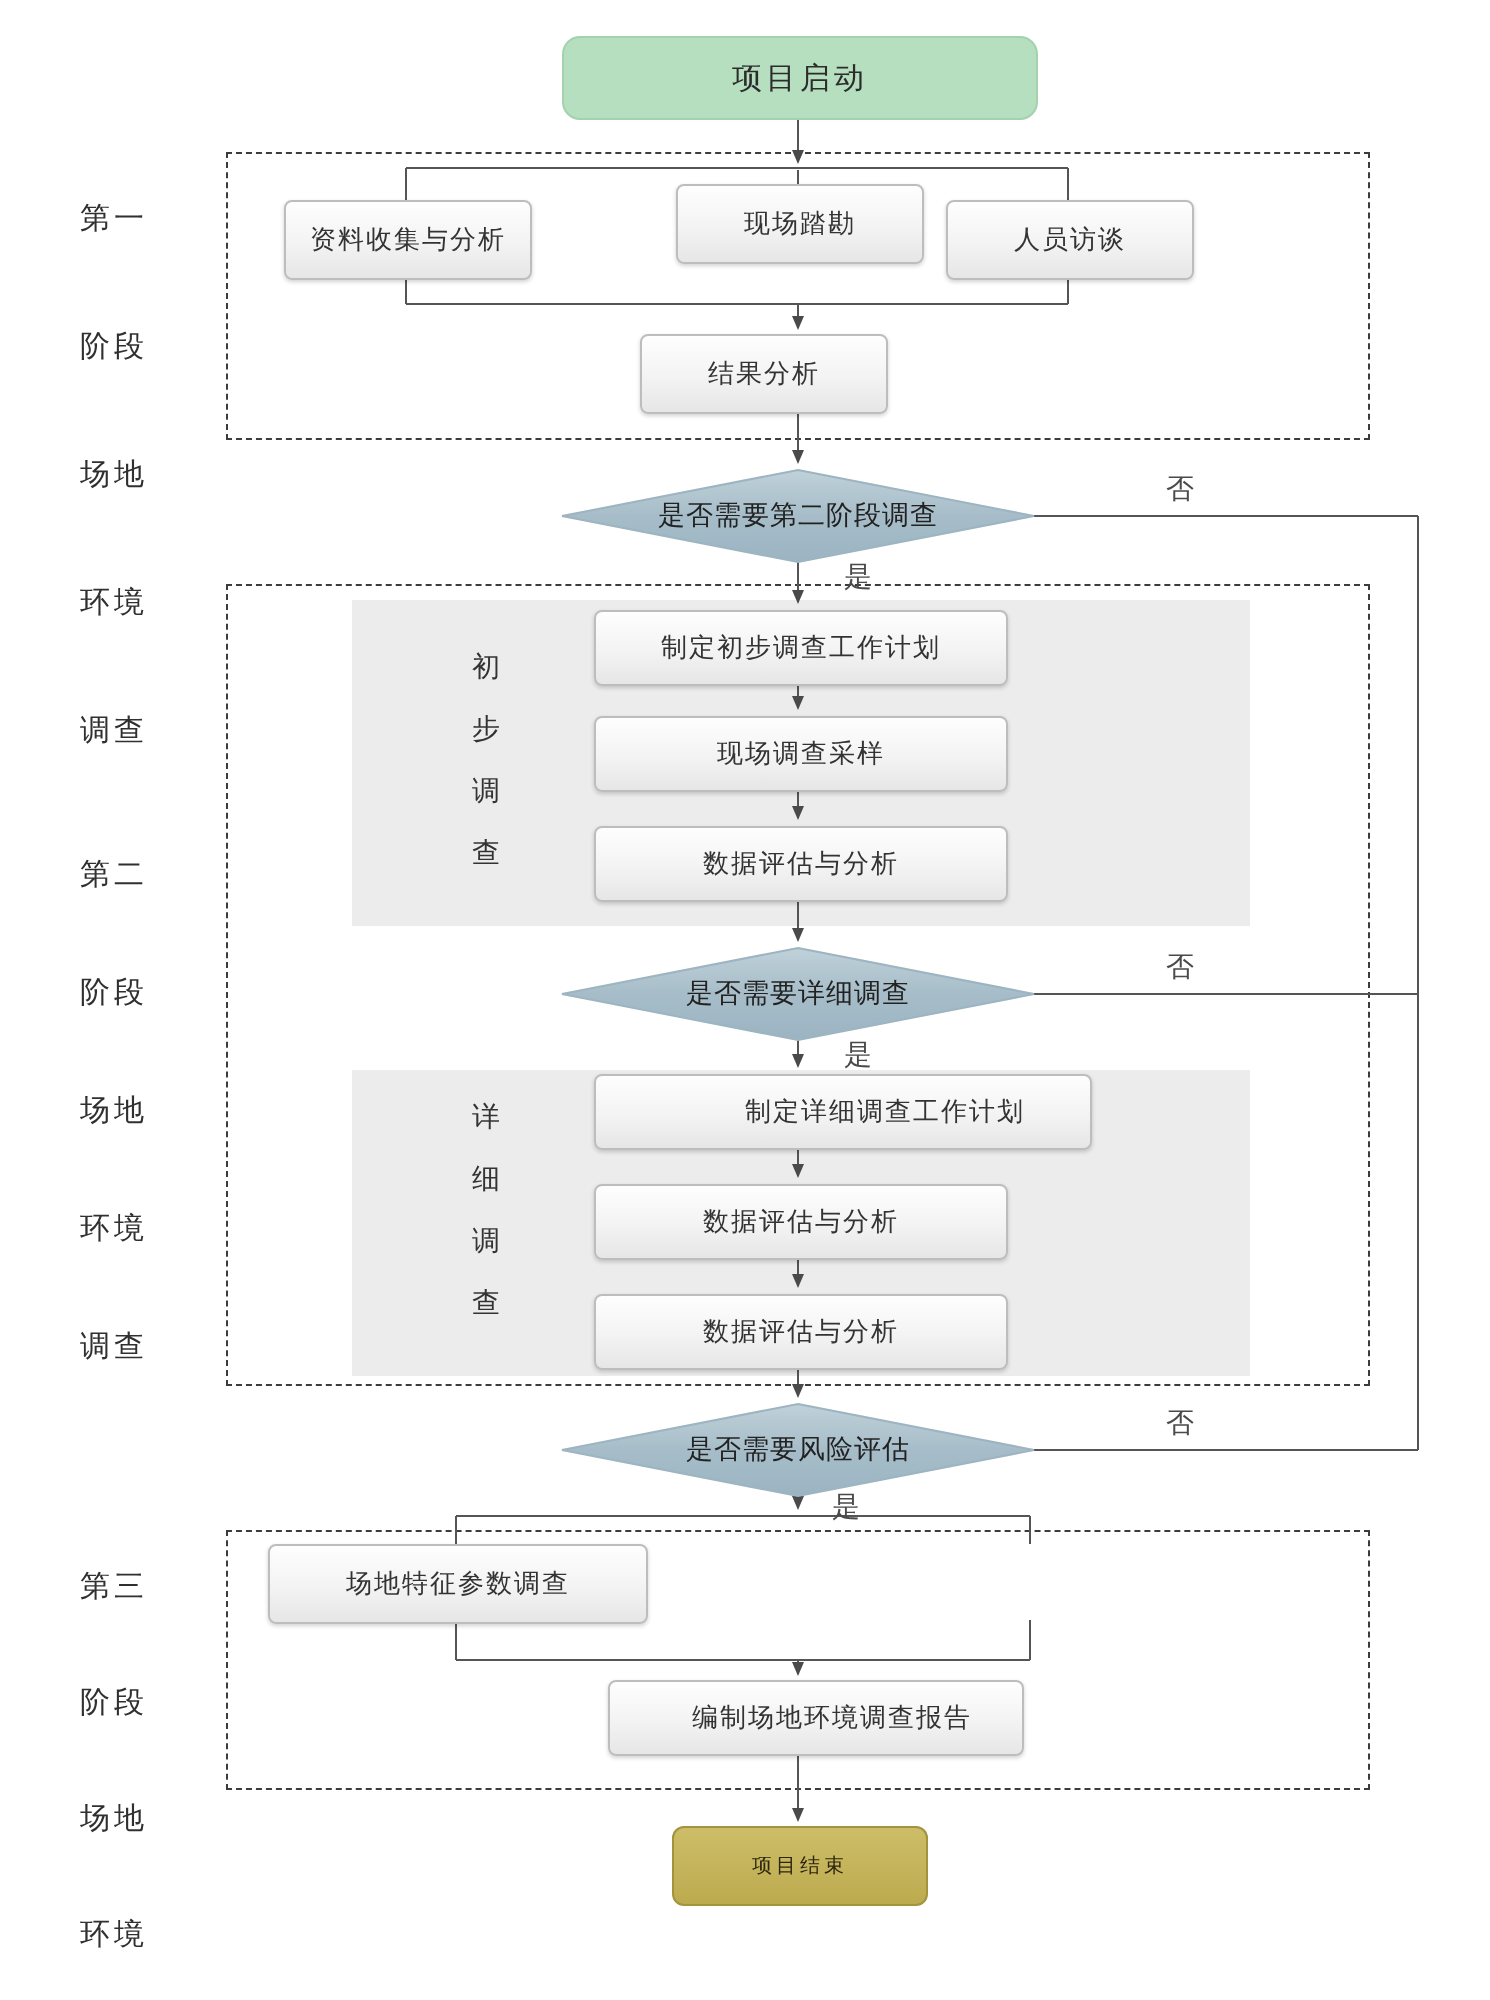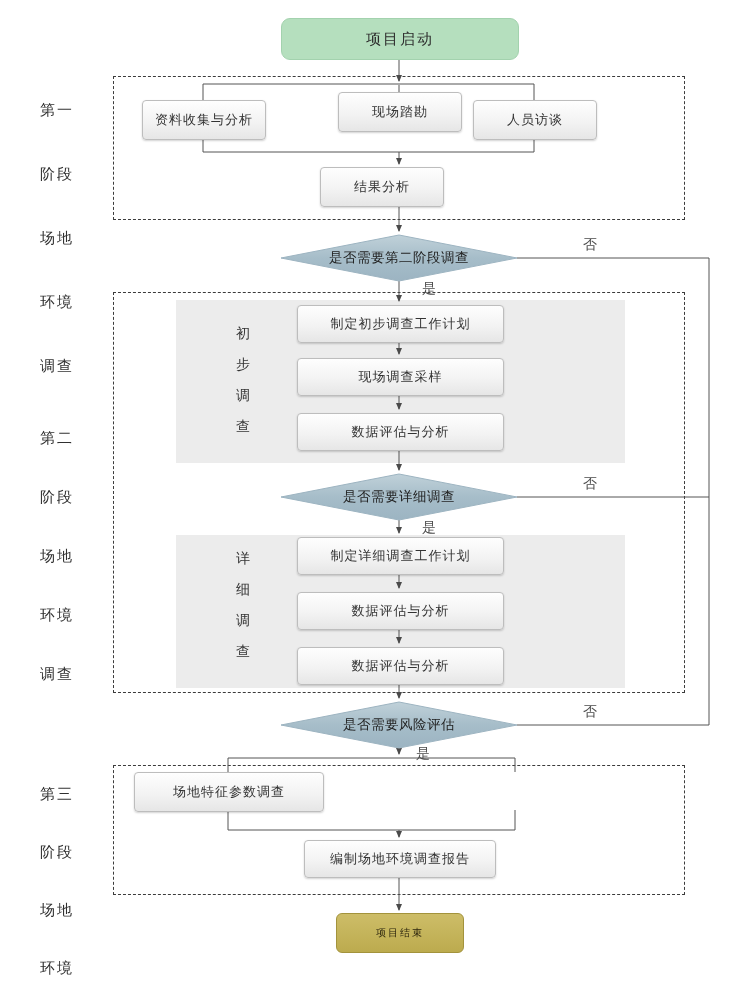--- a/index.html
+++ b/index.html
@@ -171,32 +171,32 @@
   <div class="dlabel" style="left:281px;top:474px;width:236px;height:46px;">是否需要详细调查</div>
   <div class="edge-label" style="left:583px;top:475px;">否</div>
   <div class="edge-label" style="left:422px;top:519px;">是</div>
 
   <div class="group-label" style="left:228px;top:543px;">
     <div>详</div>
     <div>细</div>
     <div>调</div>
     <div>查</div>
   </div>
-  <div class="pbox" style="left:297px;top:537px;width:205px;height:36px;">制定详细调查工作计划</div>
+  <div class="pbox" style="left:297px;top:537px;width:205px;height:36px;padding-left:42px;">制定详细调查工作计划</div>
   <div class="pbox" style="left:297px;top:592px;width:205px;height:36px;">数据评估与分析</div>
   <div class="pbox" style="left:297px;top:647px;width:205px;height:36px;">数据评估与分析</div>
 
   <div class="dlabel" style="left:281px;top:702px;width:236px;height:46px;">是否需要风险评估</div>
   <div class="edge-label" style="left:583px;top:703px;">否</div>
   <div class="edge-label" style="left:416px;top:745px;">是</div>
 
   <div class="side-label" style="left:40px;top:750px;line-height:29px;">
     <div style="height:29px">第三</div>
     <div style="height:29px">阶段</div>
     <div style="height:29px">场地</div>
     <div style="height:29px">环境</div>
     
   </div>
 
   <div class="pbox" style="left:134px;top:772px;width:188px;height:38px;">场地特征参数调查</div>
-  <div class="pbox" style="left:304px;top:840px;width:190px;height:36px;">编制场地环境调查报告</div>
+  <div class="pbox" style="left:304px;top:840px;width:190px;height:36px;padding-left:16px;">编制场地环境调查报告</div>
 
 </div>
 
 </body></html>

